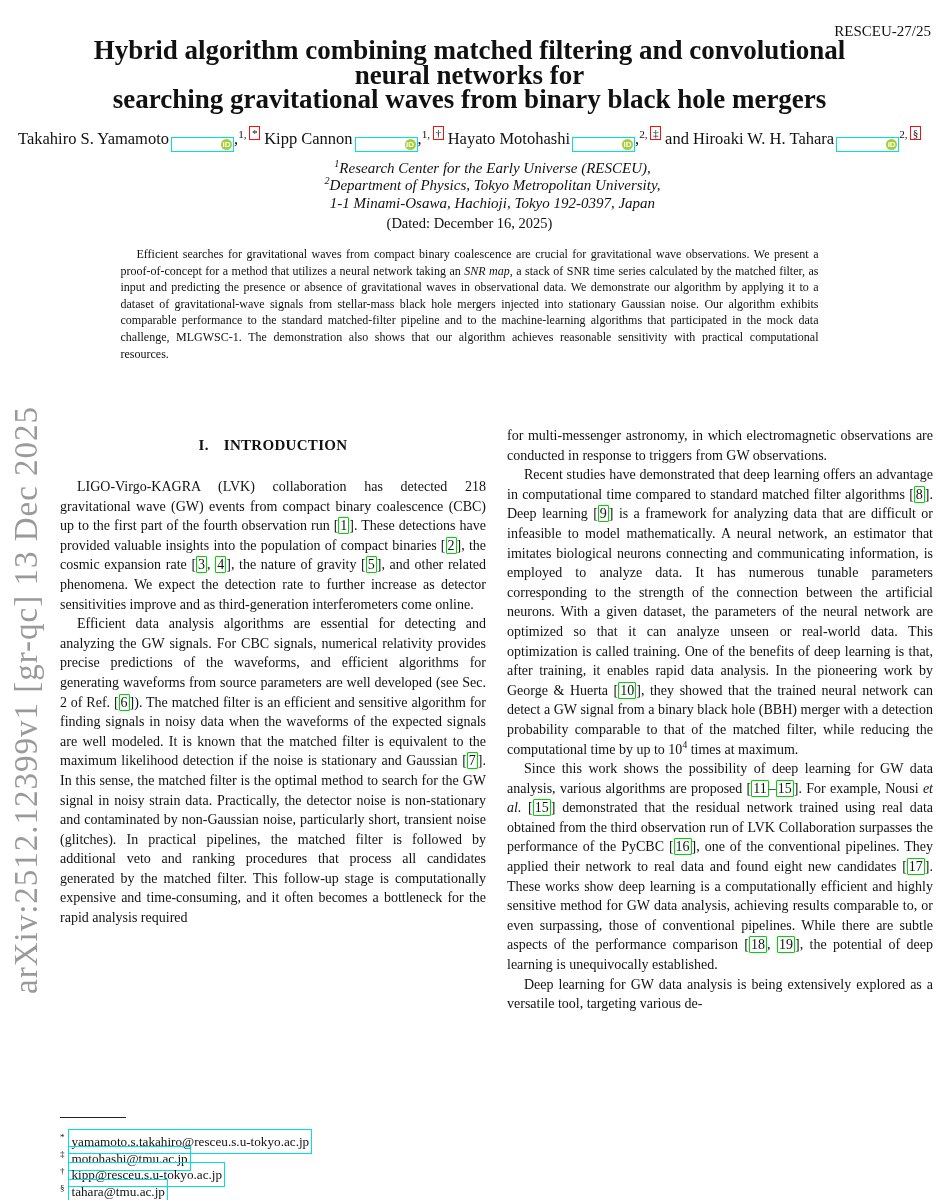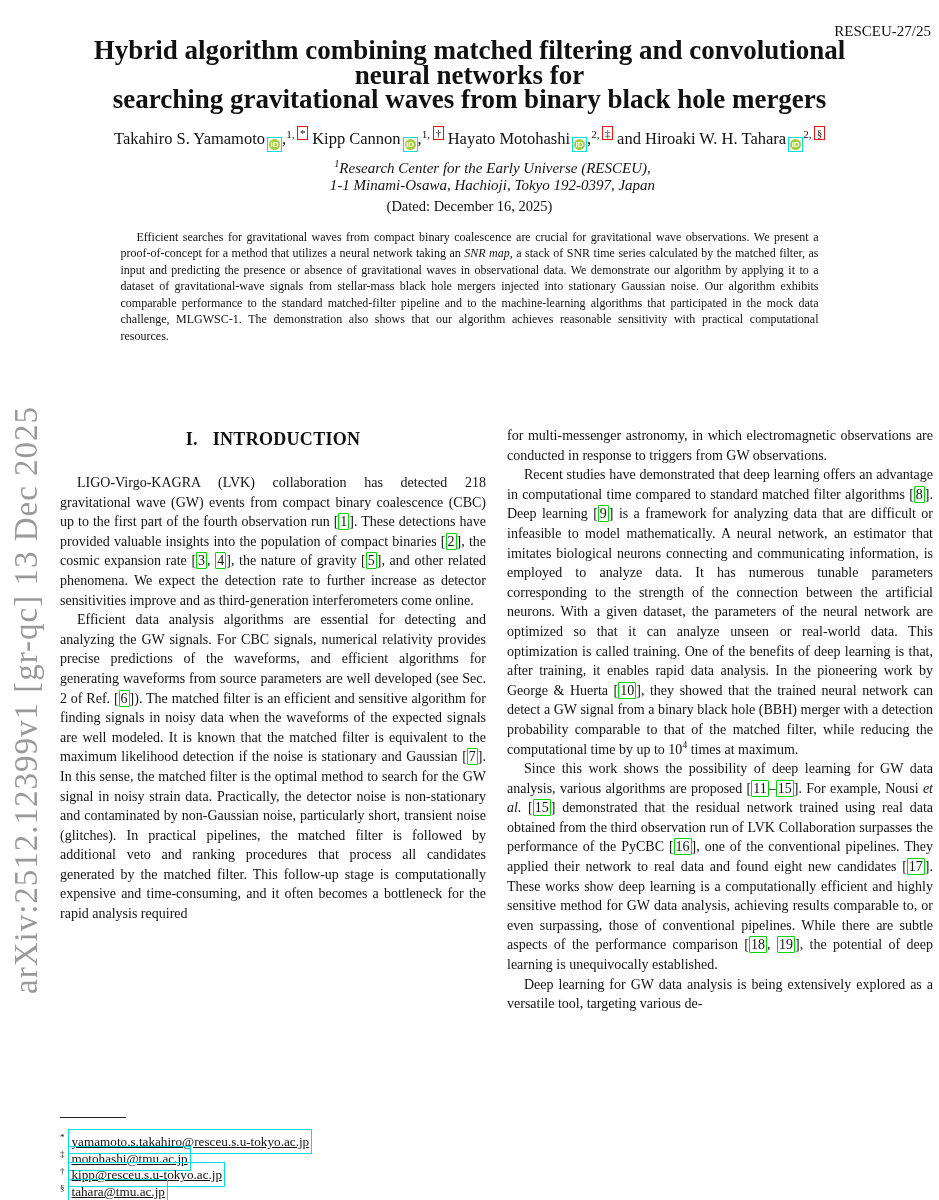--- a/index.html
+++ b/index.html
@@ -18,63 +18,65 @@
   .title{
     margin:38px auto 0; width:800px; text-align:center;
     font-size:27px; font-weight:bold; line-height:24.5px;
   }
   .authors{margin-top:17px; text-align:center; font-size:16.5px;}
   .orcid-box{display:inline-block; border:1.5px solid var(--cyan); padding:1px; margin-left:2px; vertical-align:-3px; line-height:0;}
   .orcid-circle{
     display:inline-block; width:11px; height:11px; border-radius:50%; background:var(--orcid);
     color:#fff; font-size:8px; line-height:11px; text-align:center; font-weight:bold;
     font-family:"Liberation Sans", sans-serif;
+    margin-left:48px;
   }
   sup{font-size:68%; line-height:0;}
   .markbox{border:1.5px solid var(--red); padding:0 1.5px;}
   .affils{margin-top:8px; text-align:center; font-style:italic; font-size:15px; line-height:17.5px;margin-left:46px;}
   .dated{margin-top:3px; text-align:center; font-size:14.5px;}
   .abstract{
     width:698px; margin:14px auto 0; text-align:justify;
     font-size:12px; line-height:16.6px; text-indent:16px;
   }
   .columns{
     position:absolute; top:425px; left:60px; width:873px; height:780px;
     display:flex; gap:21px;
   }
   .col{position:relative; width:426px; height:100%; overflow:hidden;}
   .section{
-    margin:4px 0 23px; text-align:center; font-size:18px; font-weight:bold; letter-spacing:.3px;
+    margin:12px 0 23px; text-align:center; font-size:15px; font-weight:bold; letter-spacing:.3px;
   }
   .sgap{display:inline-block; width:15px;}
   .rightcol{padding-top:1px;}
   .col p{margin:0; text-align:justify; font-size:14px; line-height:19.6px;}
   .col p.ind{text-indent:17px;}
   .col p.noind{text-indent:0;}
   .cite{border:1.5px solid var(--green); padding:0 1px; border-radius:1px;}
   .footarea{position:absolute; left:0; bottom:4px; width:100%; background:#fff; font-size:13.2px; line-height:16.8px;}
   .footrule{width:66px; border-top:1.5px solid #222; margin-bottom:16px;}
   .footnote-row{white-space:nowrap;}
   .footnote-row sup{margin-right:4px;}
-  .email{border:1.5px solid var(--cyan); padding:4px 2px;text-decoration:underline;}
+  .email{border:1.5px solid var(--cyan); padding:4px 2px;}
   i{font-style:italic;}
 </style>
 </head>
 <body>
 
 <div class="page">
   <div class="report-number">RESCEU-27/25</div>
   <div class="watermark">arXiv:2512.12399v1  [gr-qc]  13 Dec 2025</div>
 
   <h1 class="title" id="title">Hybrid algorithm combining matched filtering and convolutional neural networks for<br>searching gravitational waves from binary black hole mergers</h1>
 
   <div class="authors" id="authors"><span><span>Takahiro S. Yamamoto</span><span class="orcid-box"><span class="orcid-circle">iD</span></span>,<sup>1, <span class="markbox">*</span></sup> </span><span><span>Kipp Cannon</span><span class="orcid-box"><span class="orcid-circle">iD</span></span>,<sup>1, <span class="markbox">†</span></sup> </span><span><span>Hayato Motohashi</span><span class="orcid-box"><span class="orcid-circle">iD</span></span>,<sup>2, <span class="markbox">‡</span></sup> </span><span>and <span>Hiroaki W. H. Tahara</span><span class="orcid-box"><span class="orcid-circle">iD</span></span><sup>2, <span class="markbox">§</span></sup> </span></div>
 
   <div class="affils" id="affils">
       <div><sup>1</sup>Research Center for the Early Universe (RESCEU),</div>
+      <div><sup>2</sup>Department of Physics, Tokyo Metropolitan University,</div>
       <div>1-1 Minami-Osawa, Hachioji, Tokyo 192-0397, Japan</div>
     </div>
 
   <div class="dated">(Dated: December 16, 2025)</div>
 
   <p class="abstract" id="abstract"><span>Efficient searches for gravitational waves from compact binary coalescence are crucial for gravitational wave observations. We present a proof-of-concept for a method that utilizes a neural network taking an </span><i>SNR map</i><span>, a stack of SNR time series calculated by the matched filter, as input and predicting the presence or absence of gravitational waves in observational data. We demonstrate our algorithm by applying it to a dataset of gravitational-wave signals from stellar-mass black hole mergers injected into stationary Gaussian noise. Our algorithm exhibits comparable performance to the standard matched-filter pipeline and to the machine-learning algorithms that participated in the mock data challenge, MLGWSC-1. The demonstration also shows that our algorithm achieves reasonable sensitivity with practical computational resources.</span></p>
 
   <div class="columns">
     <div class="col">
       <h2 class="section"><span>I.</span><span class="sgap"></span><span>INTRODUCTION</span></h2>

